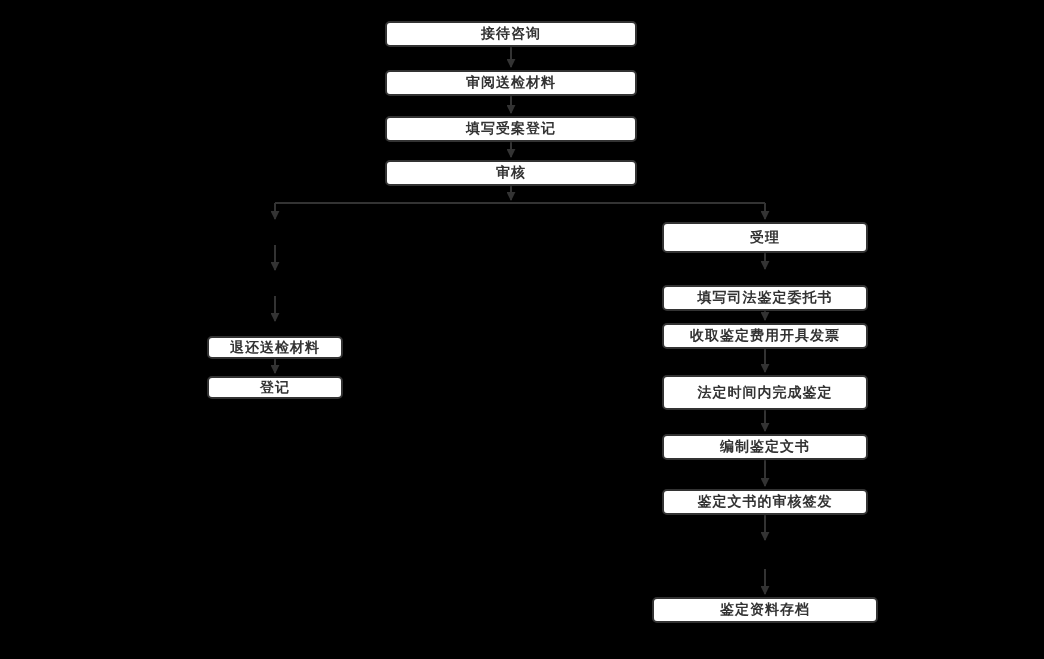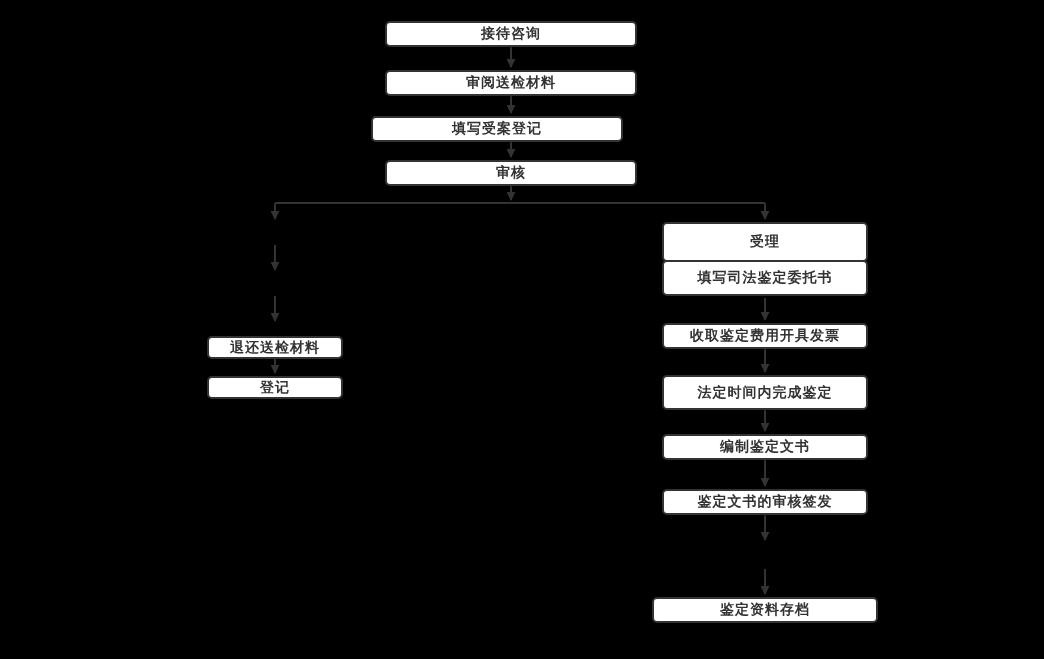--- a/index.html
+++ b/index.html
@@ -70,27 +70,27 @@
       <line x1="765" y1="349" x2="765" y2="372" marker-end="url(#arrow)"></line>
       <line x1="765" y1="401" x2="765" y2="431" marker-end="url(#arrow)"></line>
       <line x1="765" y1="460" x2="765" y2="486" marker-end="url(#arrow)"></line>
       <line x1="765" y1="515" x2="765" y2="540" marker-end="url(#arrow)"></line>
       <line x1="765" y1="569" x2="765" y2="594" marker-end="url(#arrow)"></line>
     </g>
   </svg>
 
   <div class="node" style="left:385px; top:21px;  width:252px; height:26px">接待咨询</div>
   <div class="node" style="left:385px; top:70px;  width:252px; height:26px">审阅送检材料</div>
-  <div class="node" style="left:371px; top:116px; width:252px; height:26px">填写受案登记</div>
+  <div class="node" style="left:385px; top:116px; width:252px; height:26px">填写受案登记</div>
   <div class="node" style="left:385px; top:160px; width:252px; height:26px">审核</div>
 
   <div class="node" style="left:207px; top:336px; width:136px; height:23px">退还送检材料</div>
   <div class="node" style="left:207px; top:376px; width:136px; height:23px">登记</div>
 
-  <div class="node" style="left:662px; top:222px; width:206px; height:40px">受理</div>
-  <div class="node" style="left:662px; top:260px; width:206px; height:36px">填写司法鉴定委托书</div>
+  <div class="node" style="left:662px; top:222px; width:206px; height:31px">受理</div>
+  <div class="node" style="left:662px; top:285px; width:206px; height:26px">填写司法鉴定委托书</div>
   <div class="node" style="left:662px; top:323px; width:206px; height:26px">收取鉴定费用开具发票</div>
   <div class="node" style="left:662px; top:375px; width:206px; height:35px">法定时间内完成鉴定</div>
   <div class="node" style="left:662px; top:434px; width:206px; height:26px">编制鉴定文书</div>
   <div class="node" style="left:662px; top:489px; width:206px; height:26px">鉴定文书的审核签发</div>
   <div class="node" style="left:652px; top:597px; width:226px; height:26px">鉴定资料存档</div>
 
 </div>
 
 </body></html>

